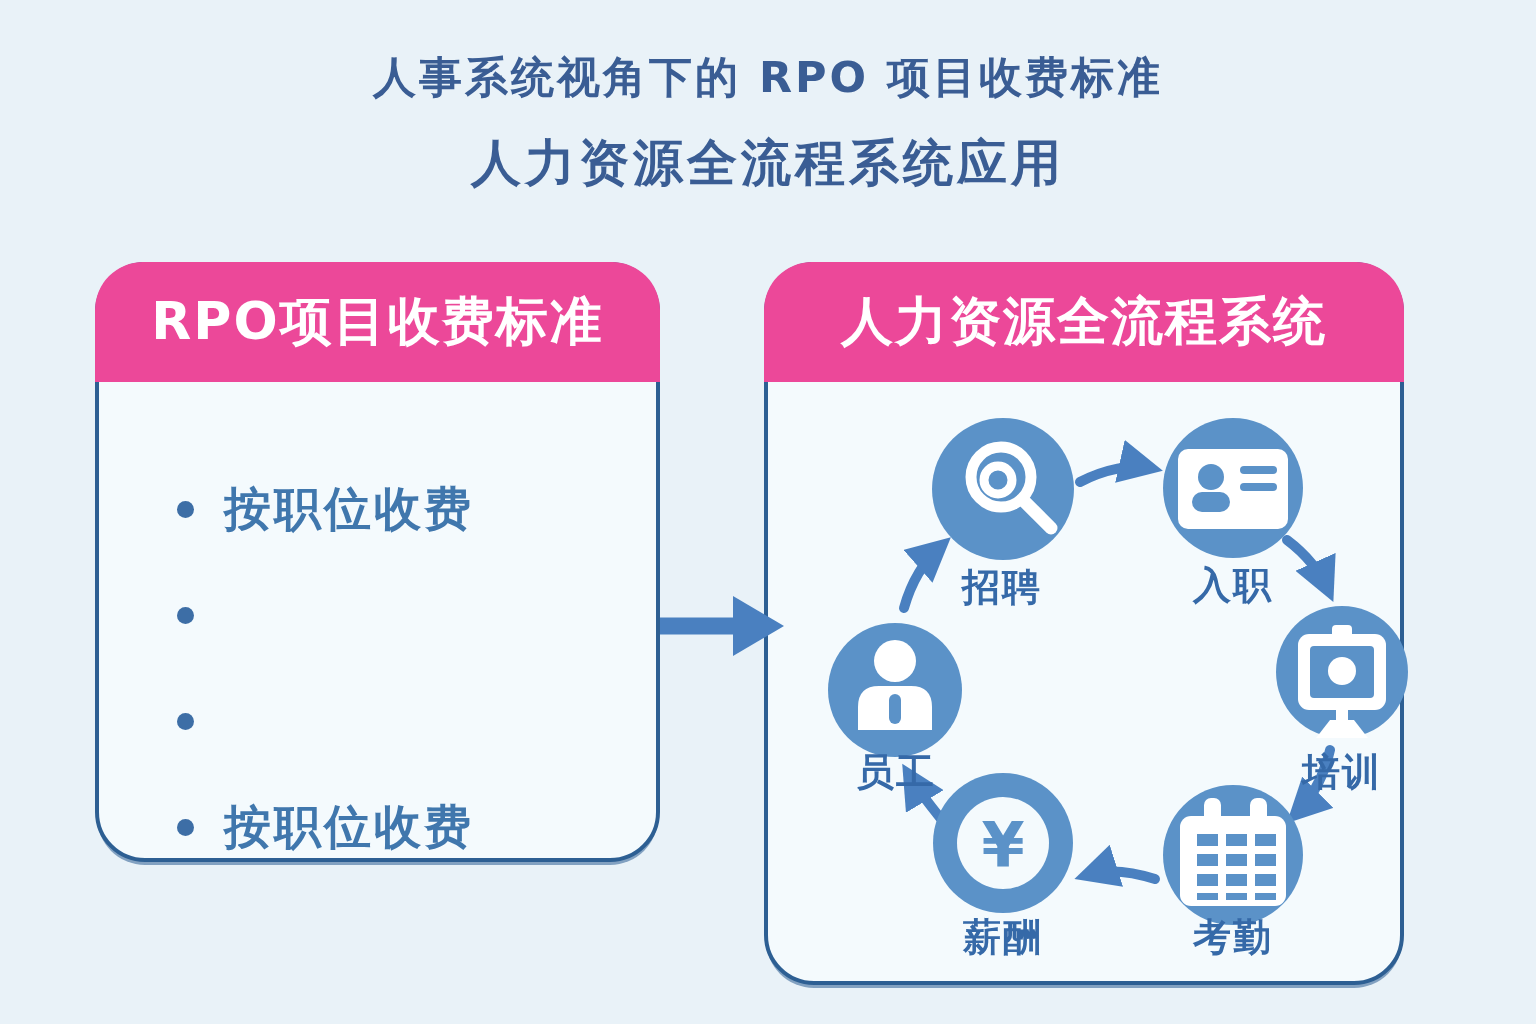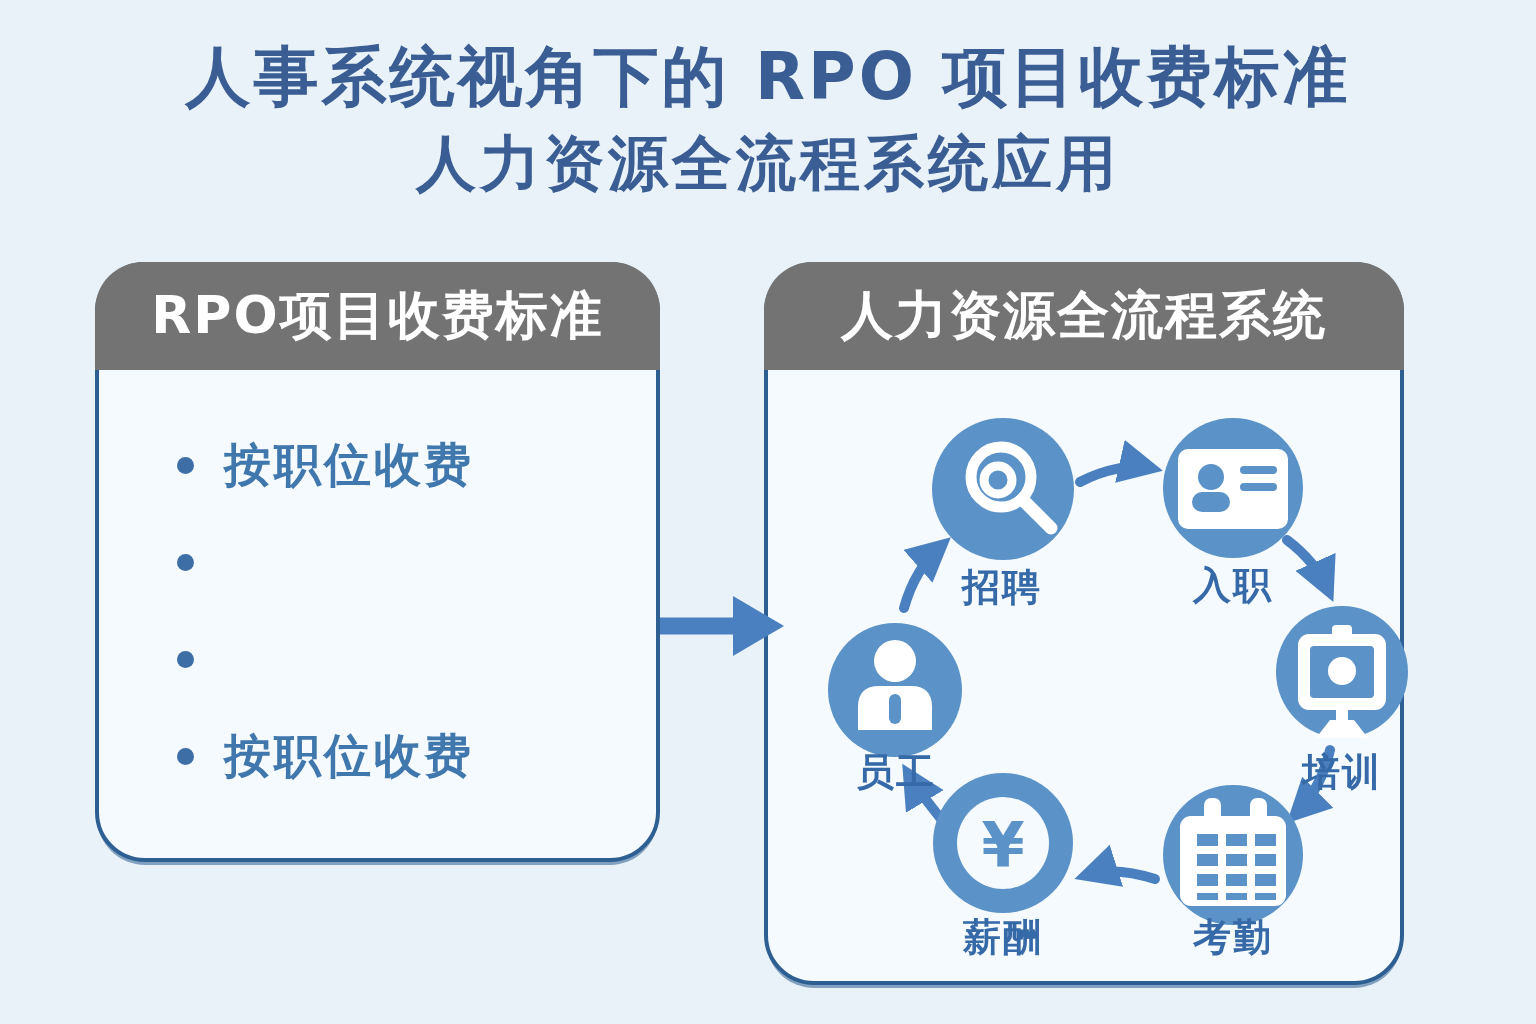--- a/index.html
+++ b/index.html
@@ -13,39 +13,39 @@
   }
 
   
   .title-wrap {
     position: absolute;
     left: 0; top: 34px; width: 1536px;
     text-align: center;
     color: #3a5d94;
     font-weight: 700;
   }
-  .title-line1 { font-size: 65px; letter-spacing: 3px; line-height: 86px; }
-  .title-line2 { font-size: 60px; letter-spacing: 4px; line-height: 86px; }
+  .title-line1 { font-size: 43px; letter-spacing: 3px; line-height: 86px; }
+  .title-line2 { font-size: 50px; letter-spacing: 4px; line-height: 86px; }
 
   
   .card {
     position: absolute;
     background: #f4fafd;
     border: 4px solid #2d5f93;
     border-radius: 50px;
     box-shadow: 0 5px 0 -2px rgba(45,95,147,.55);
   }
   .card-left  { left: 95px;  top: 262px; width: 565px; height: 600px; }
   .card-right { left: 764px; top: 262px; width: 640px; height: 723px; text-align: center; }
 
   .card-header {
     position: absolute;
     left: -4px; top: -4px; right: -4px;
-    height: 108px;
-    background: #737373;
+    height: 120px;
+    background: #ec4899;
     border-radius: 48px 48px 0 0;
     display: flex; align-items: center; justify-content: center;
     color: #ffffff;
     font-weight: 700;
     font-size: 52px;
     letter-spacing: 2px;
   }
 
   
   .bullet-list {
@@ -54,20 +54,21 @@
     list-style: none;
   }
   .bullet-list li {
     display: flex; align-items: center;
     height: 62px;
     margin-bottom: 35px;
     color: #4077ad;
     font-weight: 700;
     font-size: 47px;
     letter-spacing: 3px;
+    margin-top: 44px;
   }
   .bullet-dot {
     width: 17px; height: 17px;
     border-radius: 50%;
     background: #3d6ea6;
     margin-right: 30px;
     flex: 0 0 auto;
   }
 
   

